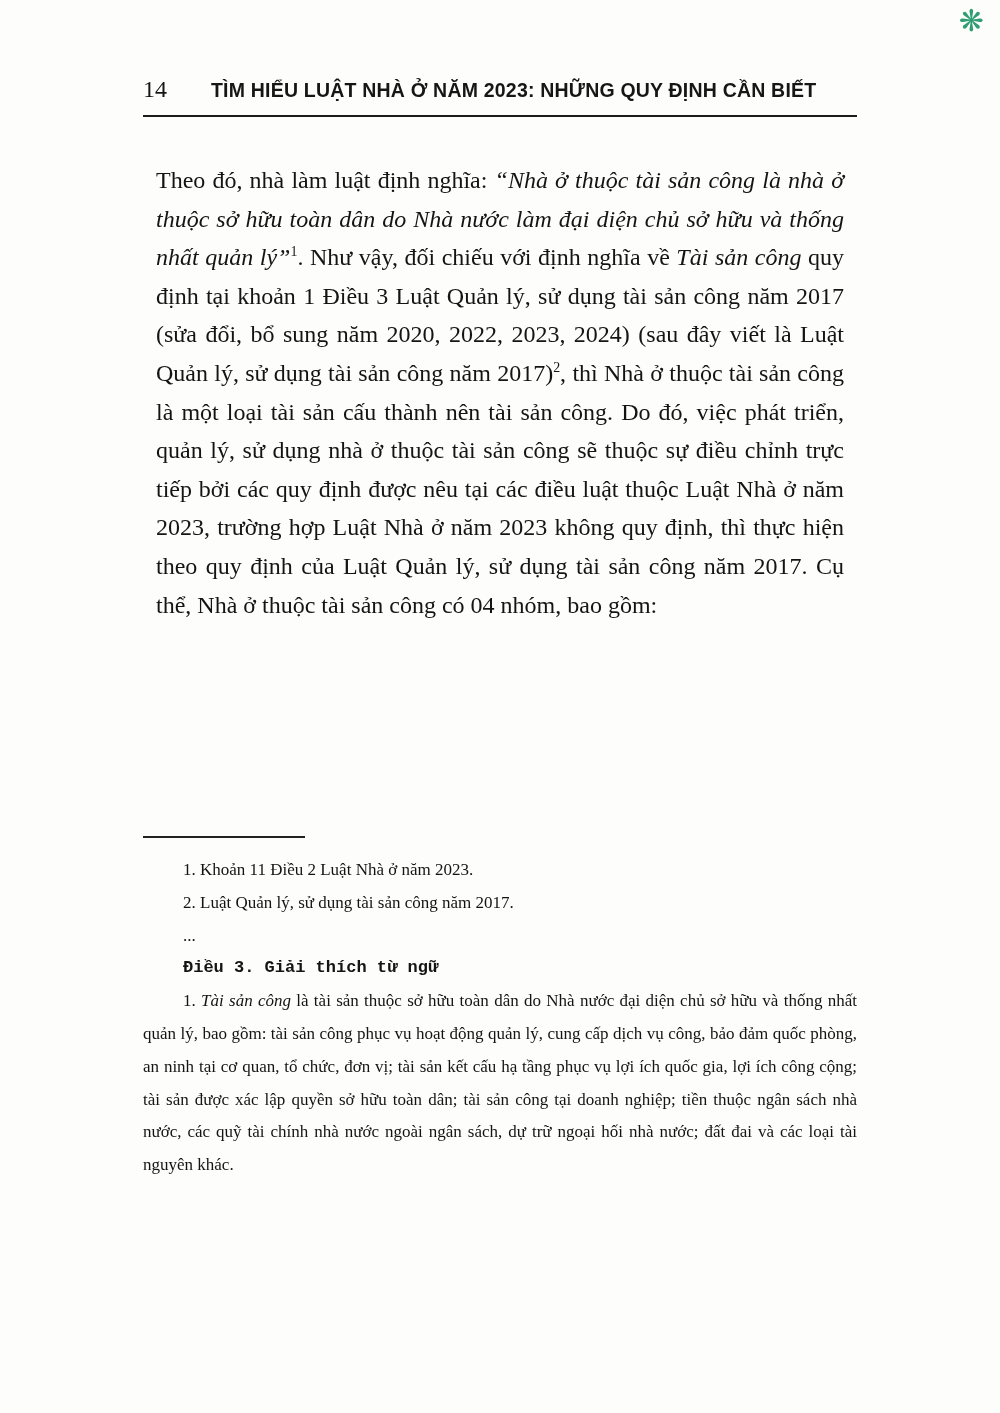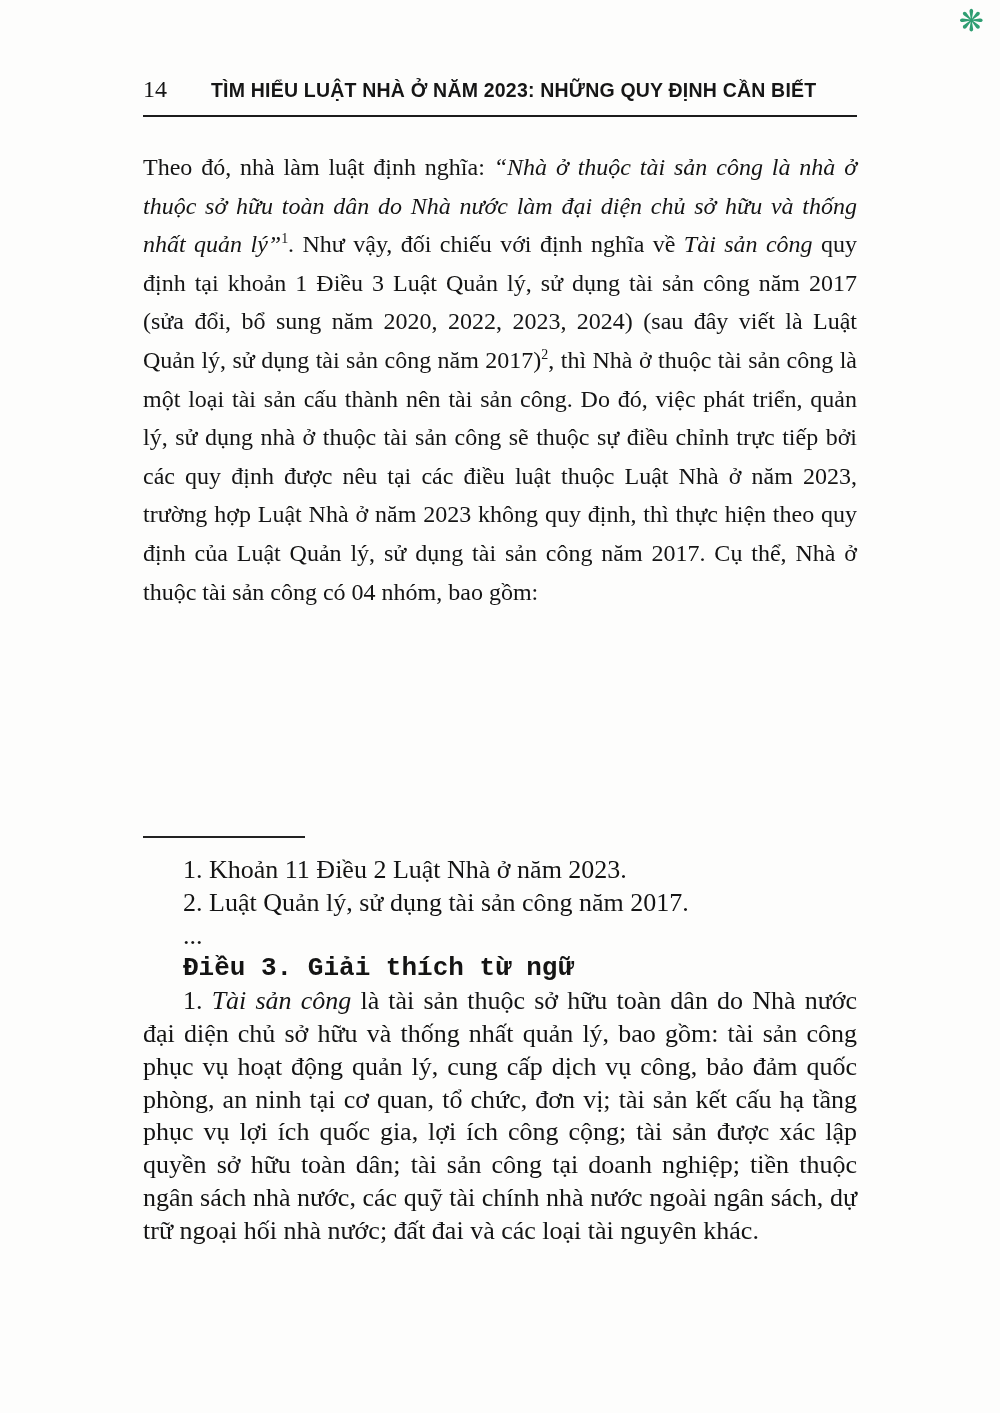--- a/index.html
+++ b/index.html
@@ -58,21 +58,21 @@
     position: absolute;
     top: 148px;
     left: 143px;
     width: 714px;
     font-family: "Liberation Serif", "DejaVu Serif", serif;
     font-size: 24px;
     line-height: 38.6px;
     text-align: justify;
     color: #141414;
   }
-  .body-text p { margin: 0; }
+  .body-text p { margin: 13px; }
   .seg-italic { font-style: italic; }
   sup.seg-sup {
     font-size: 0.58em;
     line-height: 0;
     vertical-align: super;
   }
 
   
   .footnote-sep {
     position: absolute;
@@ -80,21 +80,21 @@
     left: 143px;
     width: 162px;
     border-top: 2px solid #222;
   }
   .footnotes {
     position: absolute;
     top: 854px;
     left: 143px;
     width: 714px;
     font-family: "Liberation Serif", "DejaVu Serif", serif;
-    font-size: 26px;
+    font-size: 17px;
     line-height: 32.8px;
     text-align: justify;
     color: #141414;
   }
   .footnotes p { margin: 0; text-indent: 40px; }
   .fn-bold { font-weight: 700; font-family: Liberation Mono, monospace; }
 </style>
 </head>
 <body>
 

